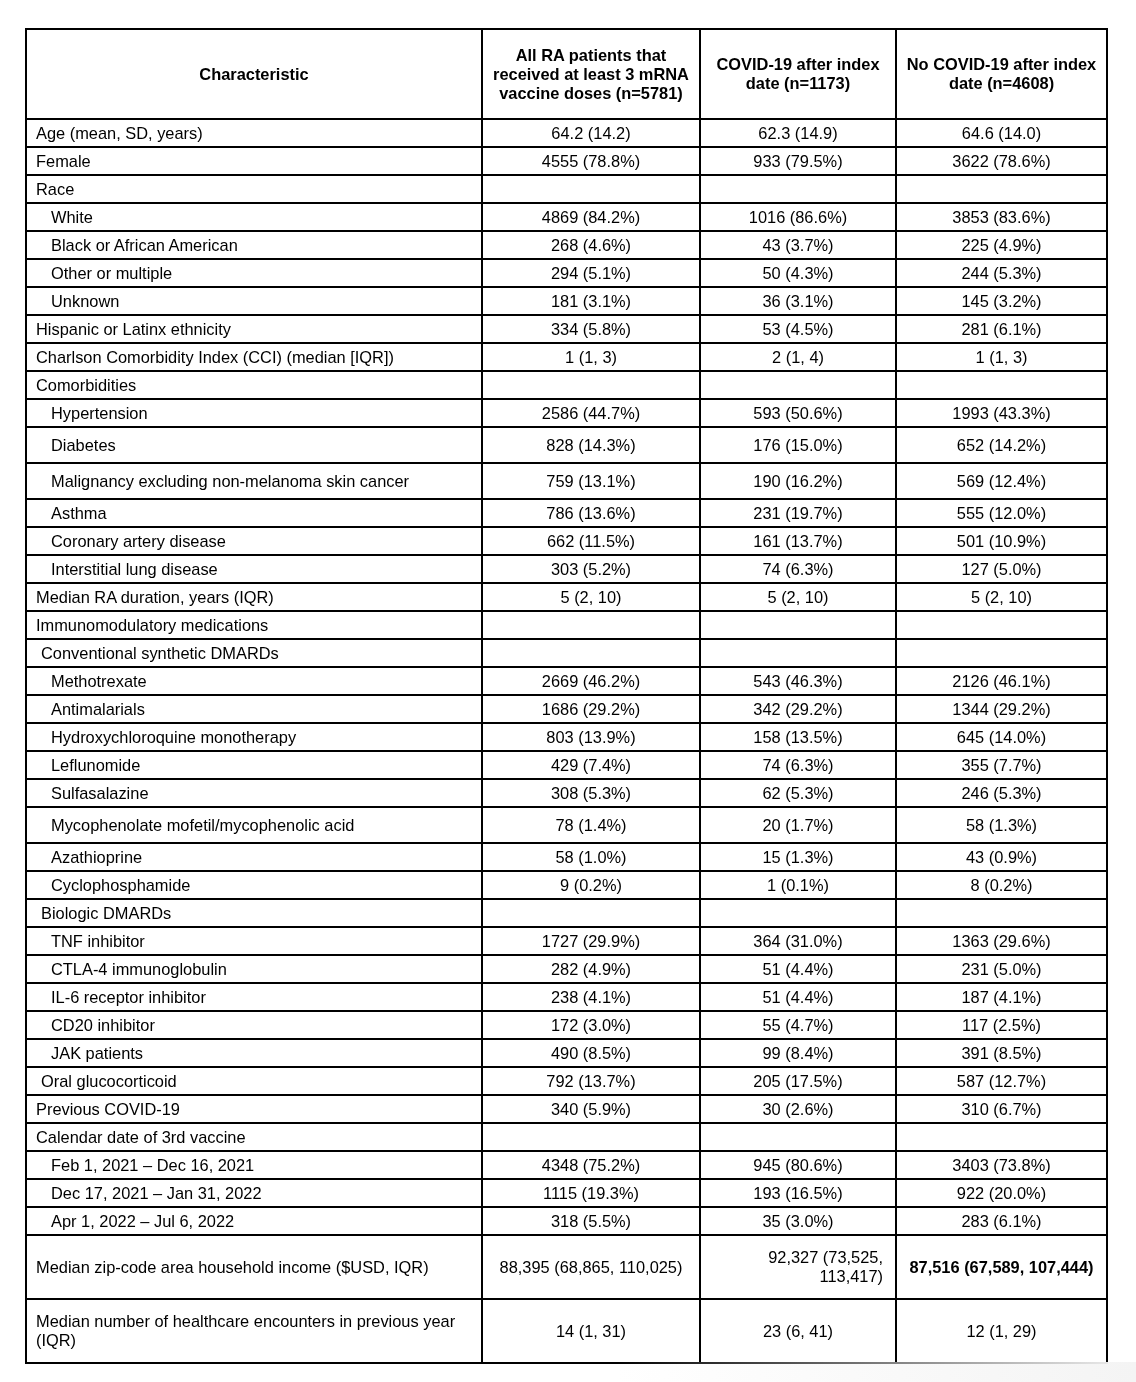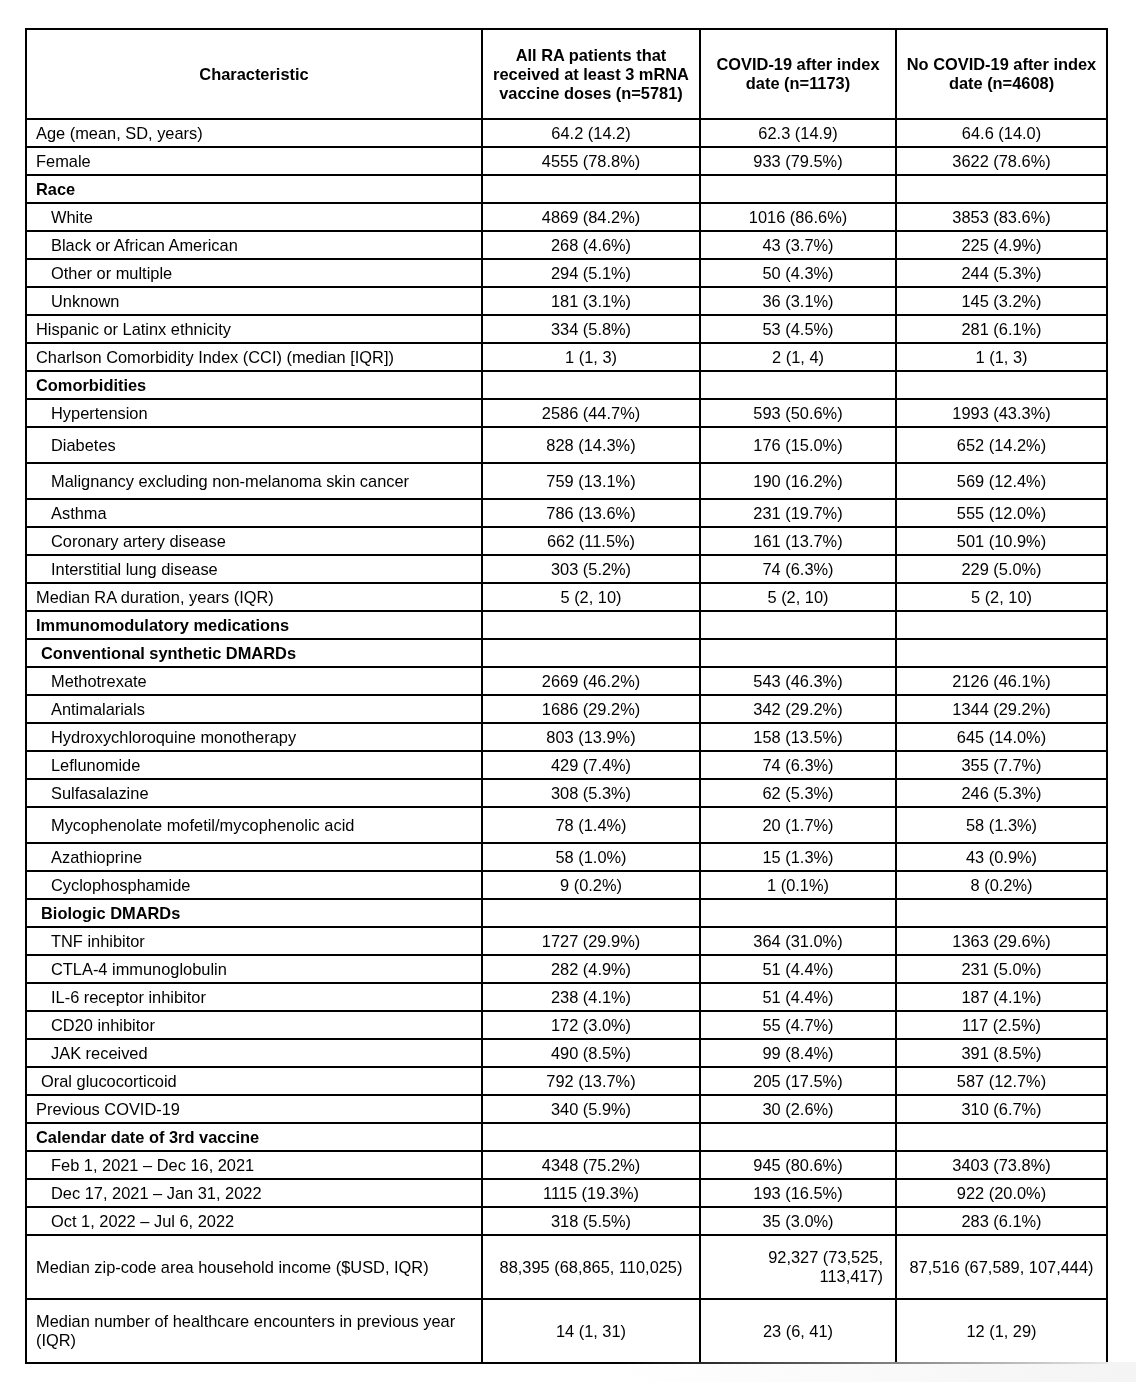--- a/index.html
+++ b/index.html
@@ -6,21 +6,21 @@
   body { width: 1136px; height: 1382px; position: relative; overflow: hidden;
          font-family: "Liberation Sans", sans-serif; color: #000; }
   table.t1 { position: absolute; left: 25px; top: 28px; width: 1081px;
              border-collapse: collapse; table-layout: fixed; font-size: 16.4px; }
   table.t1 td, table.t1 th { border: 2px solid #000; padding: 0 0 0 0; line-height: 19px; }
   col.c0 { width: 456px; } col.c1 { width: 218px; } col.c2 { width: 196px; } col.c3 { width: 211px; }
   th { font-weight: bold; text-align: center; vertical-align: middle; height: 88px; padding: 0 6px !important; }
   td.lab { text-align: left; padding-left: 9px !important; }
   td.lab.i1 { padding-left: 24px !important; }
   td.lab.i0b { padding-left: 14px !important; }
-  td.lab.bold { font-weight: bold; }
+  td.lab.bold { font-weight: normal; }
   td.v { text-align: center; }
   tr.r { height: 28px; margin-top: 12px; }
   tr.r30 { height: 36px; }
   tr.r2 { height: 64px; }
   .wm { position: absolute; right: 0; bottom: 0; width: 520px; height: 20px;
         background: linear-gradient(to right, rgba(255,255,255,0), #f4f4f4); }
 </style>
 </head>
 <body>
 
@@ -127,21 +127,21 @@
       <tr class="r">
         <td class="lab i1">Coronary artery disease</td>
         <td class="v">662 (11.5%)</td>
         <td class="v">161 (13.7%)</td>
         <td class="v">501 (10.9%)</td>
       </tr>
       <tr class="r">
         <td class="lab i1">Interstitial lung disease</td>
         <td class="v">303 (5.2%)</td>
         <td class="v">74 (6.3%)</td>
-        <td class="v">229 (5.0%)</td>
+        <td class="v">127 (5.0%)</td>
       </tr>
       <tr class="r">
         <td class="lab">Median RA duration, years (IQR)</td>
         <td class="v">5 (2, 10)</td>
         <td class="v">5 (2, 10)</td>
         <td class="v">5 (2, 10)</td>
       </tr>
       <tr class="r">
         <td class="lab bold">Immunomodulatory medications</td>
         <td class="v"></td>
@@ -226,21 +226,21 @@
         <td class="v">51 (4.4%)</td>
         <td class="v">187 (4.1%)</td>
       </tr>
       <tr class="r">
         <td class="lab i1">CD20 inhibitor</td>
         <td class="v">172 (3.0%)</td>
         <td class="v">55 (4.7%)</td>
         <td class="v">117 (2.5%)</td>
       </tr>
       <tr class="r">
-        <td class="lab i1">JAK received</td>
+        <td class="lab i1">JAK patients</td>
         <td class="v">490 (8.5%)</td>
         <td class="v">99 (8.4%)</td>
         <td class="v">391 (8.5%)</td>
       </tr>
       <tr class="r">
         <td class="lab i0b">Oral glucocorticoid</td>
         <td class="v">792 (13.7%)</td>
         <td class="v">205 (17.5%)</td>
         <td class="v">587 (12.7%)</td>
       </tr>
@@ -262,30 +262,30 @@
         <td class="v">945 (80.6%)</td>
         <td class="v">3403 (73.8%)</td>
       </tr>
       <tr class="r">
         <td class="lab i1">Dec 17, 2021 – Jan 31, 2022</td>
         <td class="v">1115 (19.3%)</td>
         <td class="v">193 (16.5%)</td>
         <td class="v">922 (20.0%)</td>
       </tr>
       <tr class="r">
-        <td class="lab i1">Oct 1, 2022 – Jul 6, 2022</td>
+        <td class="lab i1">Apr 1, 2022 – Jul 6, 2022</td>
         <td class="v">318 (5.5%)</td>
         <td class="v">35 (3.0%)</td>
         <td class="v">283 (6.1%)</td>
       </tr>
       <tr class="r2">
         <td class="lab">Median zip-code area household income ($USD, IQR)</td>
         <td class="v" style="padding: 0px 8px;">88,395 (68,865, 110,025)</td>
         <td class="v" style="padding: 0px 12px; text-align: right;">92,327 (73,525, 113,417)</td>
-        <td class="v" style="padding: 0px 12px;">87,516 (67,589, 107,444)</td>
+        <td class="v" style="padding: 0px 12px; font-weight: bold;">87,516 (67,589, 107,444)</td>
       </tr>
       <tr class="r2">
         <td class="lab">Median number of healthcare encounters in previous year (IQR)</td>
         <td class="v">14 (1, 31)</td>
         <td class="v">23 (6, 41)</td>
         <td class="v">12 (1, 29)</td>
       </tr>
     </tbody>
 </table>
 

